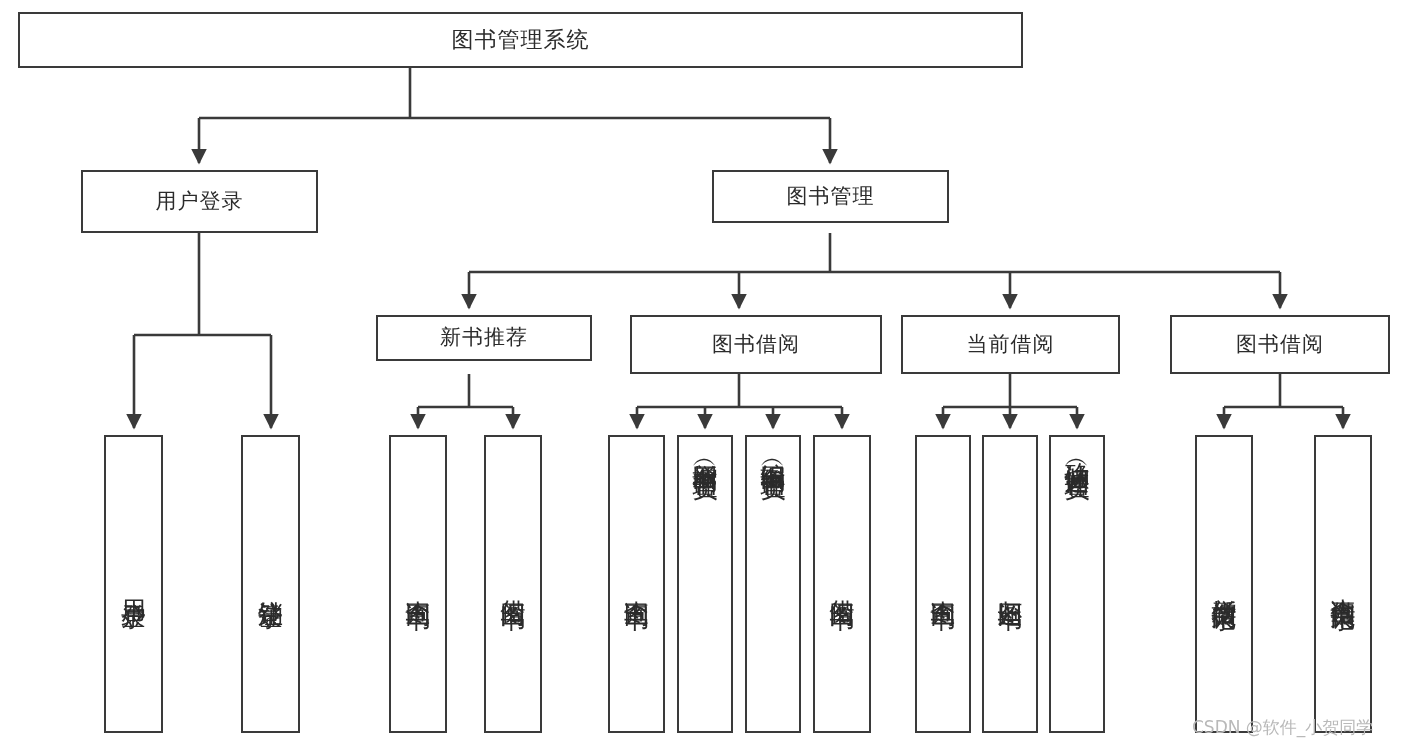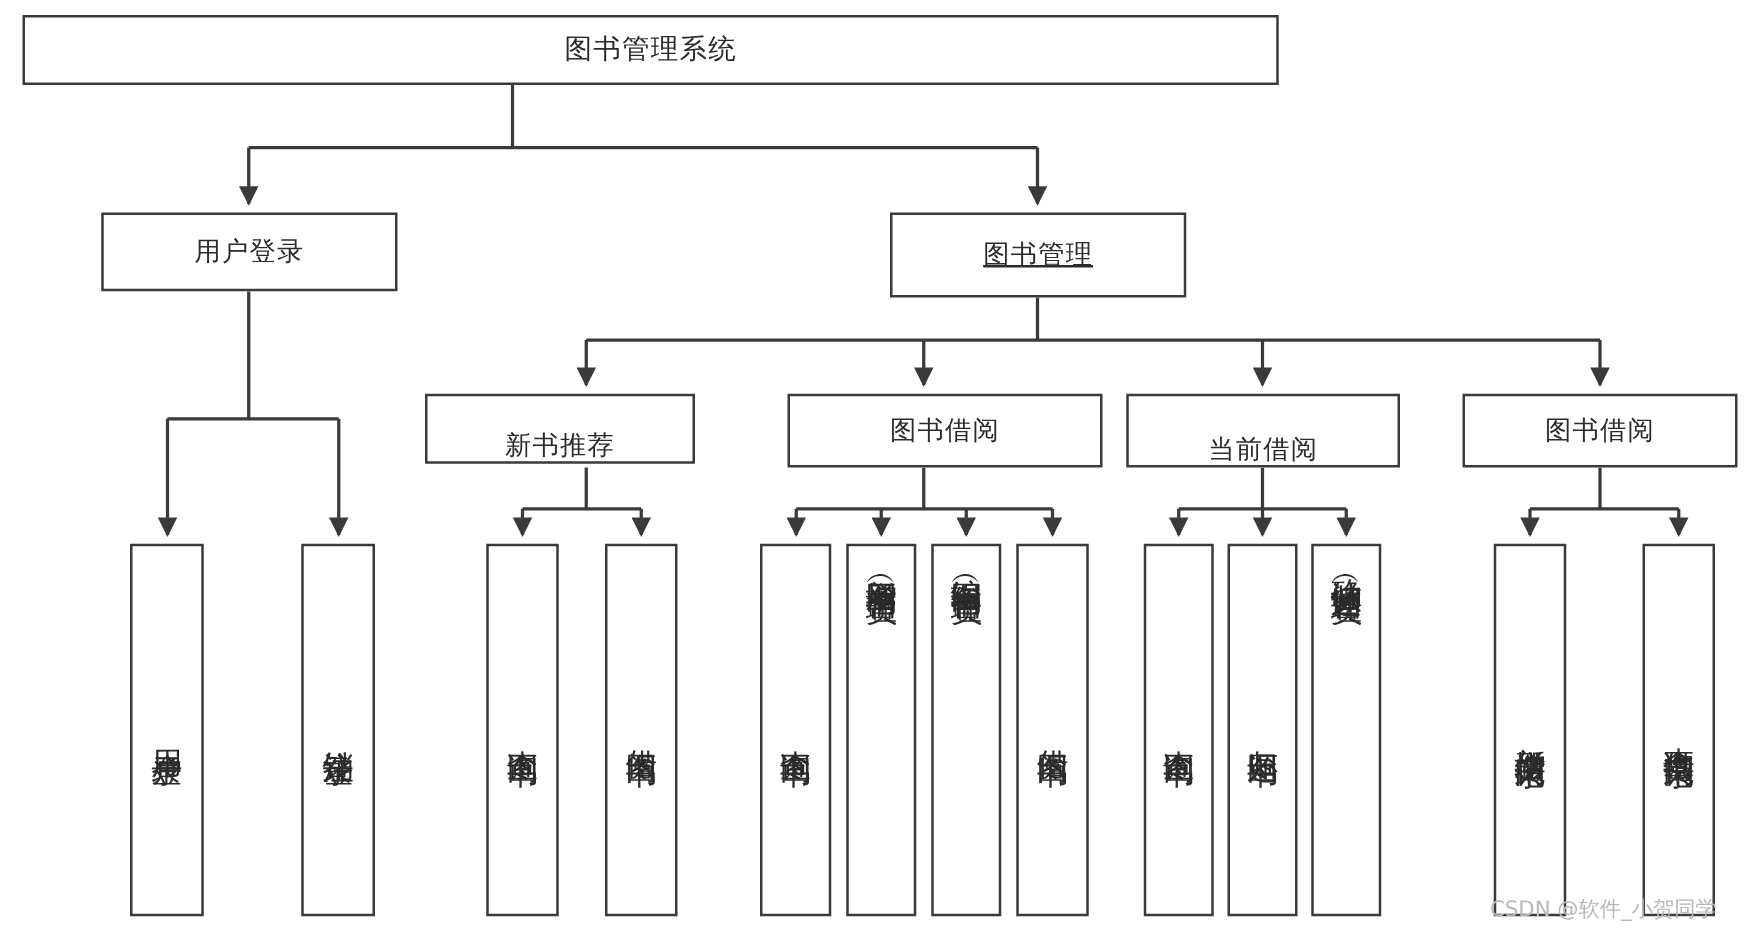--- a/index.html
+++ b/index.html
@@ -140,33 +140,33 @@
   </svg>
 
   <div class="node horizontal root" style="left:18px; top:12px; width:1005px; height:56px;">
     <span class="label">图书管理系统</span>
   </div>
 
   <div class="node horizontal" style="left:81px; top:170px; width:237px; height:63px;">
     <span class="label">用户登录</span>
   </div>
 
-  <div class="node horizontal" style="left:712px; top:170px; width:237px; height:68px;text-decoration:underline;">
+  <div class="node horizontal" style="left:712px; top:170px; width:237px; height:53px;">
     <span class="label">图书管理</span>
   </div>
 
-  <div class="node horizontal" style="left:340px; top:315px; width:216px; height:56px;align-items:flex-end;">
+  <div class="node horizontal" style="left:376px; top:315px; width:216px; height:46px;">
     <span class="label">新书推荐</span>
   </div>
 
   <div class="node horizontal" style="left:630px; top:315px; width:252px; height:59px;">
     <span class="label">图书借阅</span>
   </div>
 
-  <div class="node horizontal" style="left:901px; top:315px; width:219px; height:59px;align-items:flex-end;">
+  <div class="node horizontal" style="left:901px; top:315px; width:219px; height:59px;">
     <span class="label">当前借阅</span>
   </div>
 
   <div class="node horizontal" style="left:1170px; top:315px; width:220px; height:59px;">
     <span class="label">图书借阅</span>
   </div>
 
   <div class="node vertical centered" style="left:104px; top:435px; width:59px; height:298px;">
     <span class="label">用户登录</span>
   </div>

